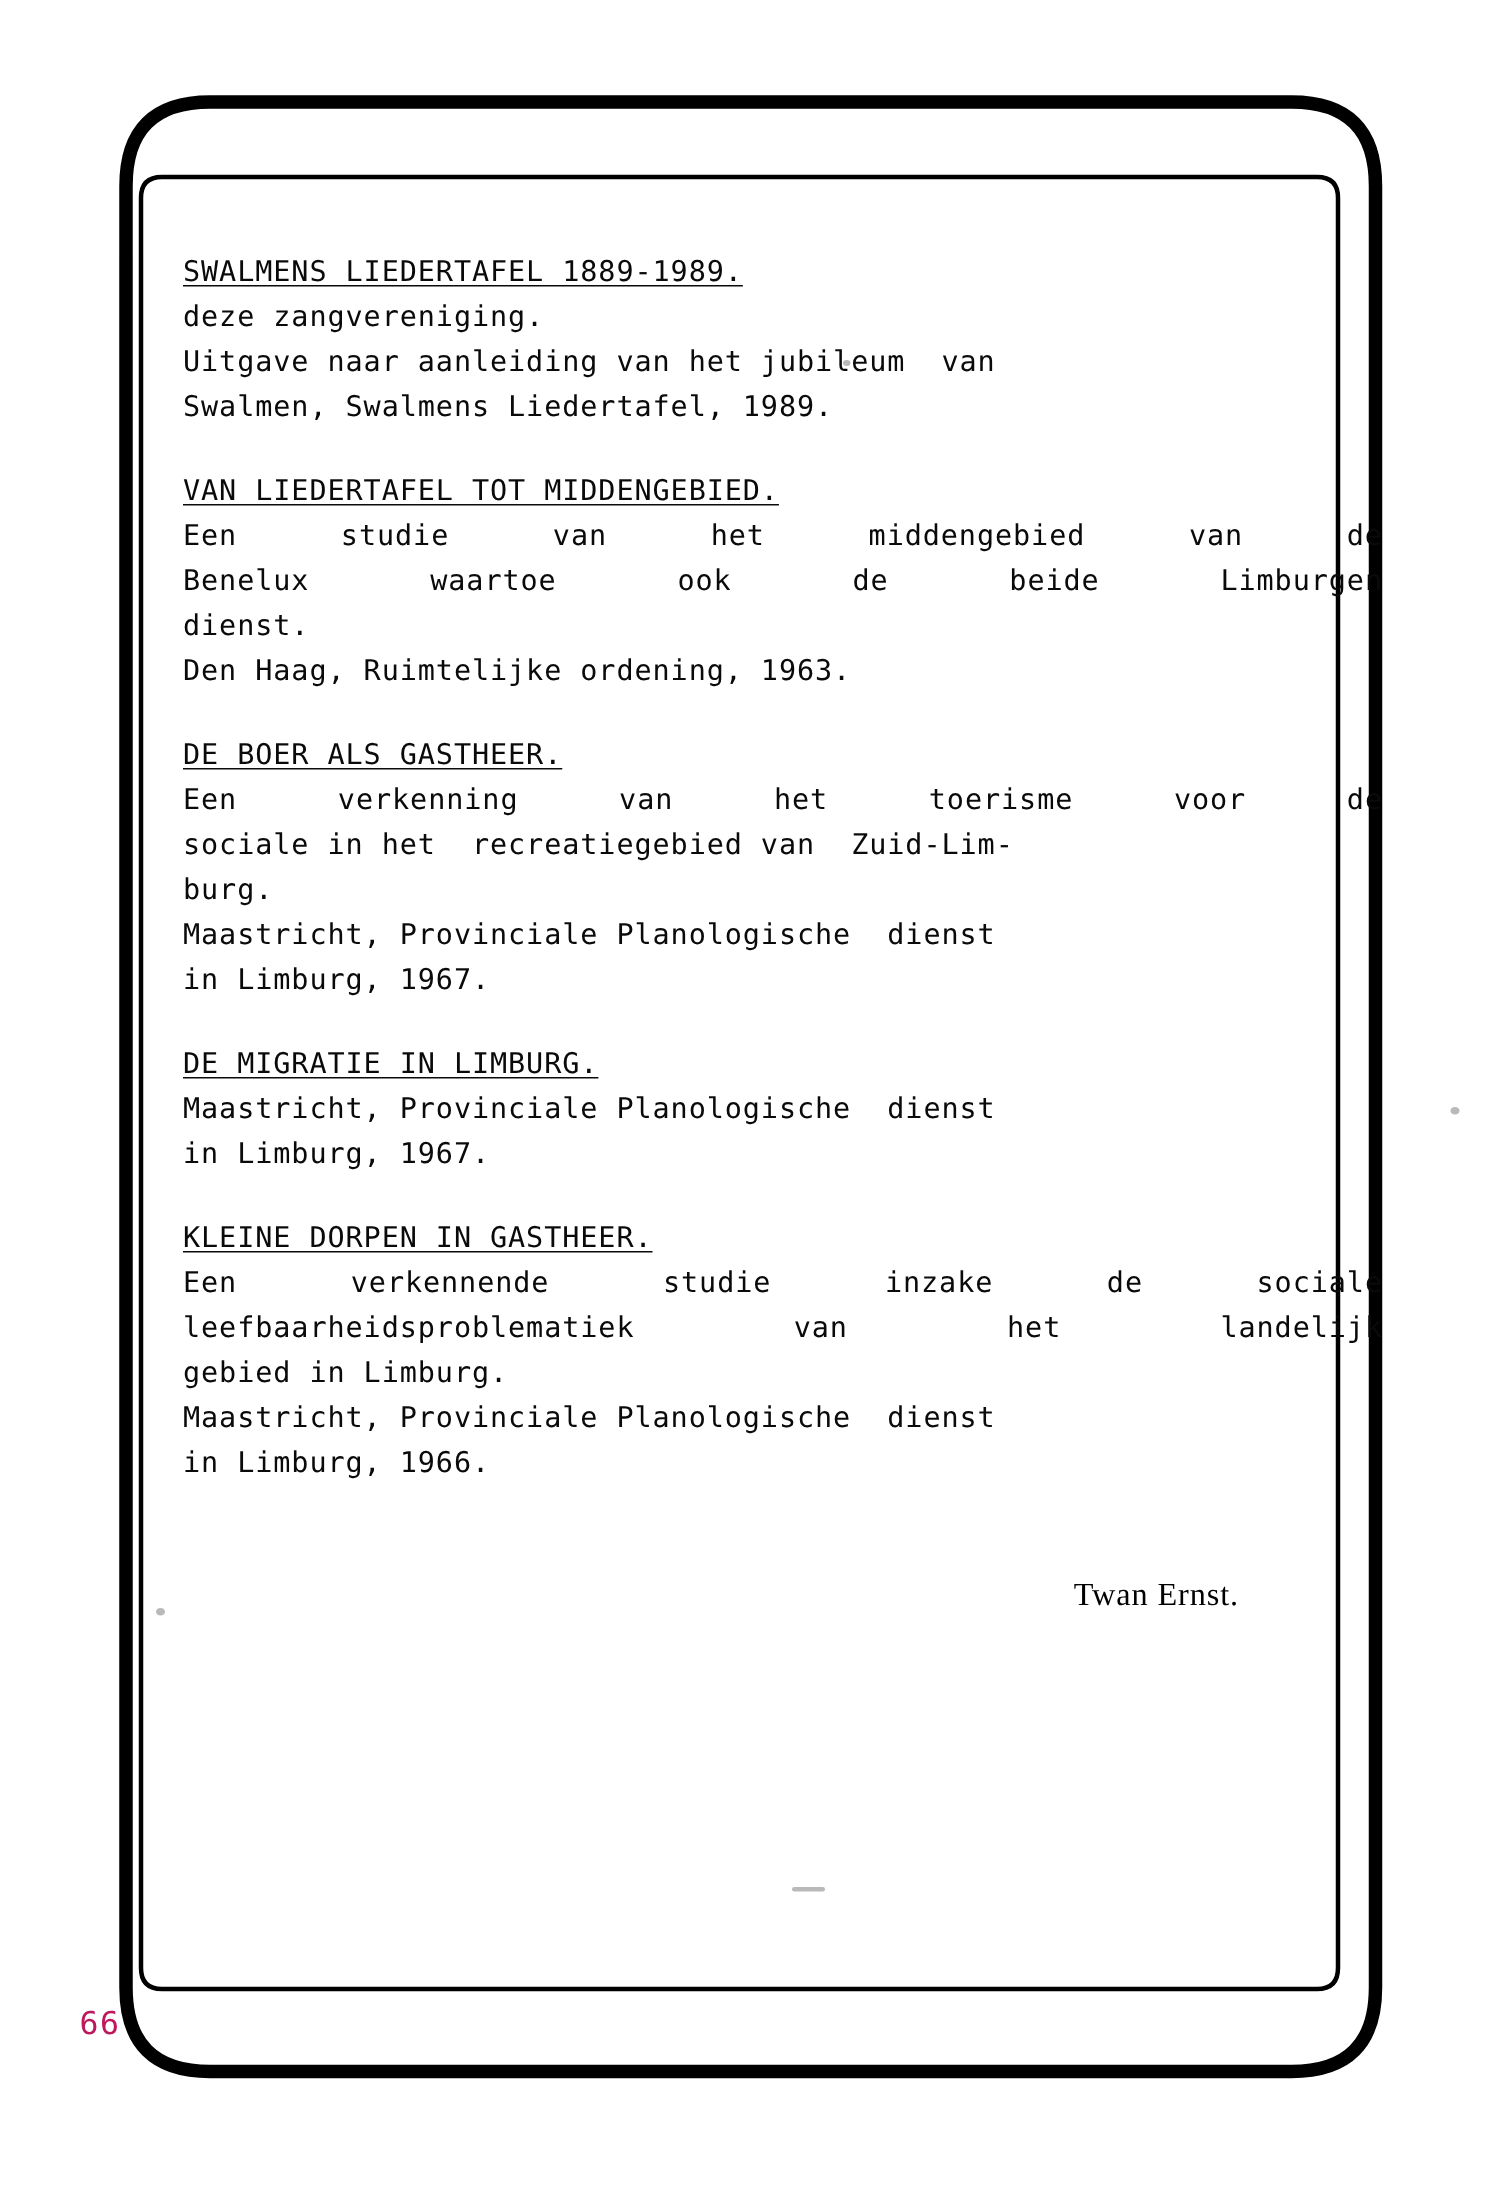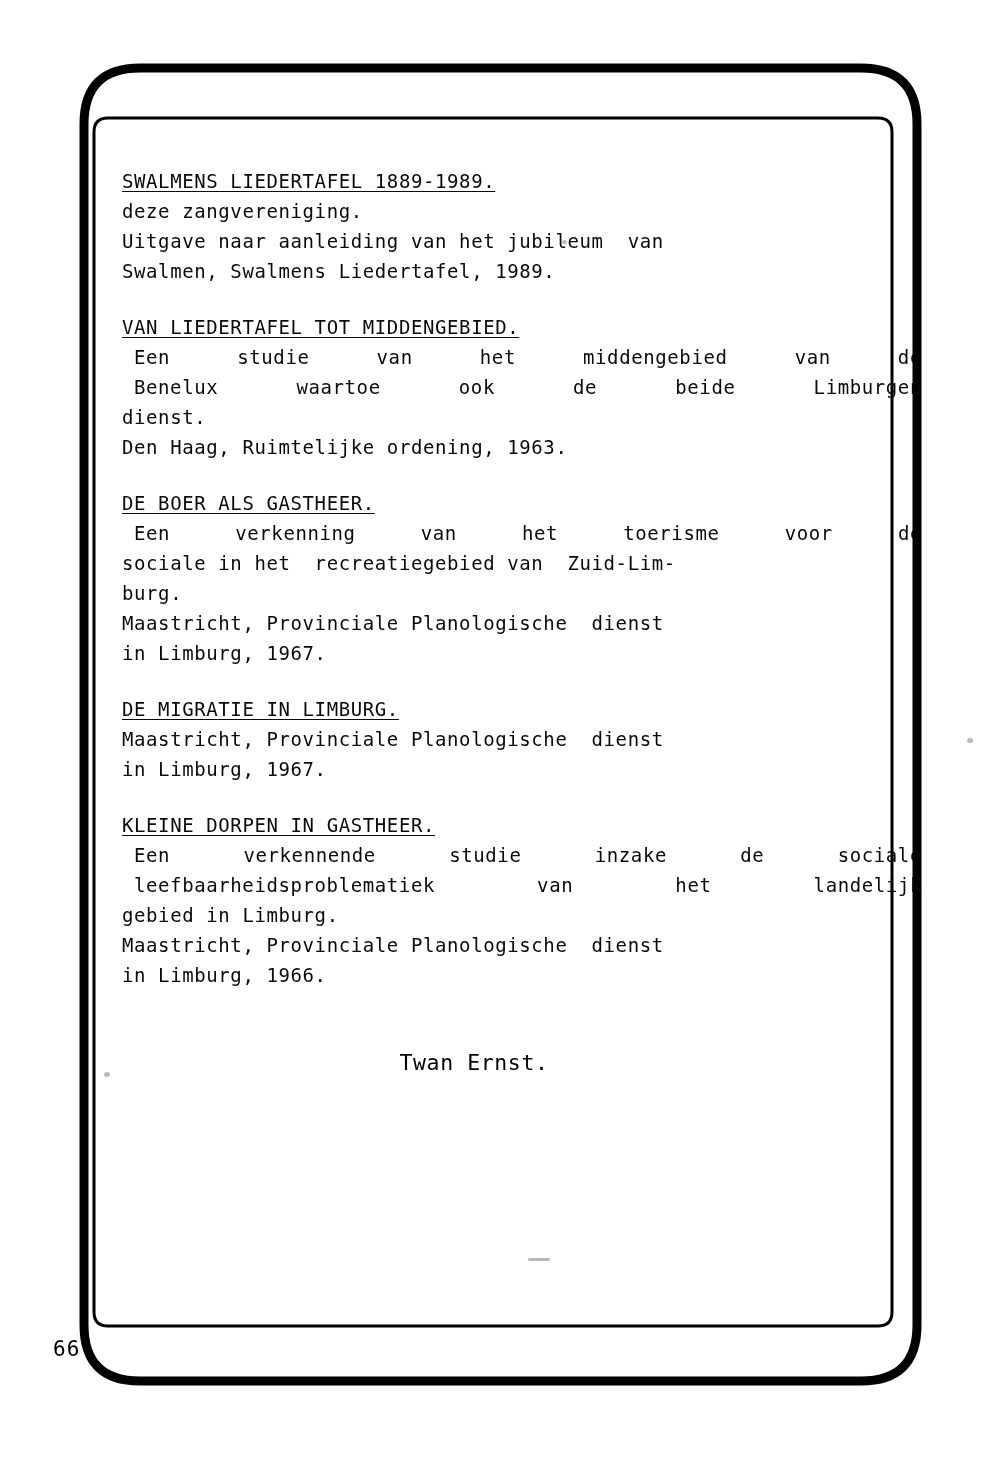--- a/index.html
+++ b/index.html
@@ -50,41 +50,41 @@
   .title {
     text-decoration: underline;
     text-underline-offset: 3px;
   }
 
   
   .just {
     white-space: normal;
     display: flex;
     justify-content: space-between;
-    margin-left: 12px;
   }
   .just > span { white-space: pre; }
 
   .signature {
     margin-top: 58px;
     font-size: 21.5px;
     line-height: 30px;
     letter-spacing: 0.6px;
-    text-align: center;
+    text-align: right;
     padding-right: 96px;
     white-space: pre;
+    font-family: Liberation Serif, serif;
   }
 
   #page-number {
     position: absolute;
     left: 53px;
     top: 1337px;
     font-size: 21px;
     letter-spacing: 1px;
-    color: #000000;
+    color: #be185d;
   }
 
   
   .speck {
     position: absolute;
     background: #b9b9b9;
     border-radius: 50%;
   }
 </style>
 </head>

